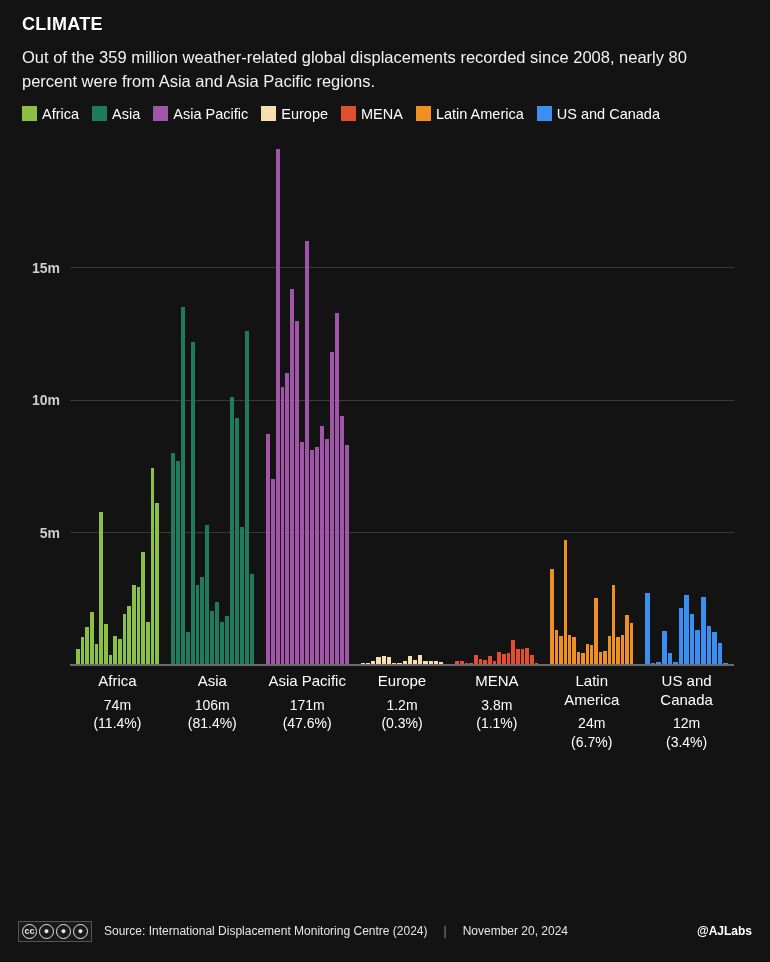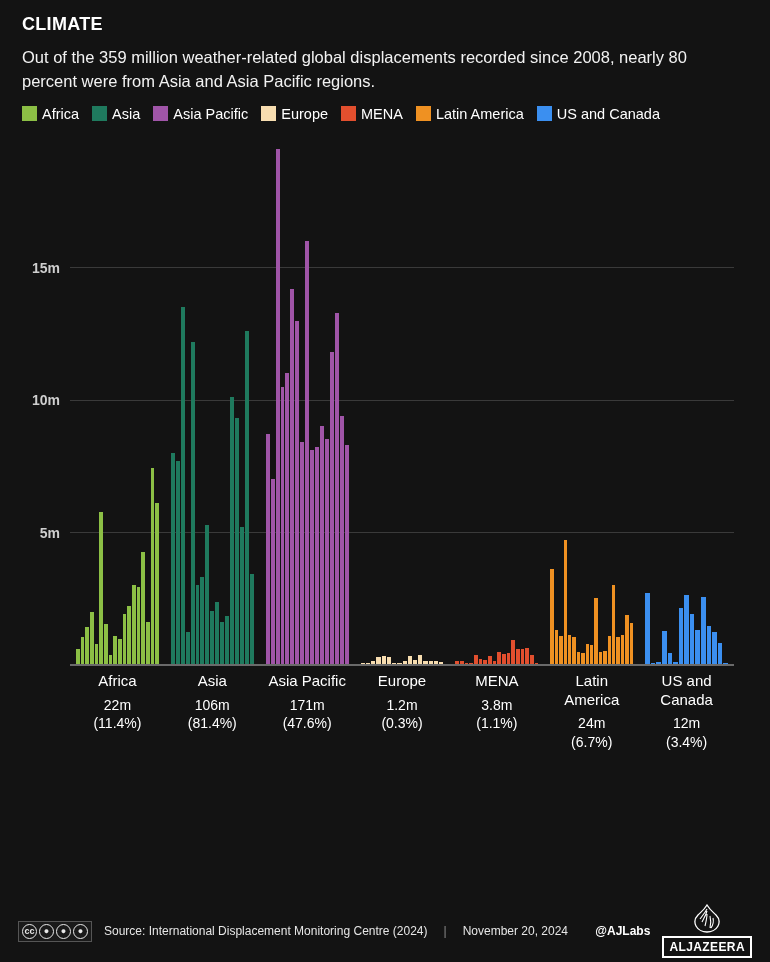--- a/index.html
+++ b/index.html
@@ -312,21 +312,21 @@
             <div class="bar" style="height: 0.25%; background: rgb(59, 143, 240);"></div>
           </div>
         </div>
       <div class="baseline"></div>
     </div>
   </div>
 
   <div class="xlabels" id="xlabels">
       <div class="xlabel">
         <div class="name">Africa</div>
-        <div class="total">22m</div>
+        <div class="total">74m</div>
         <div class="pct">(11.4%)</div>
       </div>
       <div class="xlabel">
         <div class="name">Asia</div>
         <div class="total">106m</div>
         <div class="pct">(81.4%)</div>
       </div>
       <div class="xlabel">
         <div class="name">Asia Pacific</div>
         <div class="total">171m</div>
@@ -359,22 +359,15 @@
       <span class="cc-circle">cc</span>
       <span class="cc-circle">●</span>
       <span class="cc-circle">●</span>
       <span class="cc-circle">●</span>
     </div>
     <span class="footer-text">Source:  International Displacement Monitoring Centre (2024)</span>
     <span class="sep">|</span>
     <span class="footer-text">November 20, 2024</span>
     <span class="spacer"></span>
     <span class="handle">@AJLabs</span>
-    <div class="aj-wrap">
-      <svg class="aj-logo" width="34" height="30" viewBox="0 0 34 30">
-        <path d="M17 1 C14 6, 11 8, 8 11 C5 14, 4 18, 6 22 C8 26, 13 28, 17 28 C21 28, 26 26, 28 22 C30 18, 29 14, 26 11 C23 8, 20 6, 17 1 Z" fill="none" stroke="#ffffff" stroke-width="1.3"></path>
-        <path d="M17 5 C15 9, 12 12, 10 15 M17 7 C16 11, 14 14, 12 18 M17 10 C17 14, 16 18, 15 22 M20 12 C21 16, 21 20, 20 24 M23 14 C24 18, 23 21, 21 24" fill="none" stroke="#ffffff" stroke-width="1.1"></path>
-      </svg>
-      <span class="aj-word">ALJAZEERA</span>
-    </div>
   </div>
 
 </div>
 
 </body></html>

